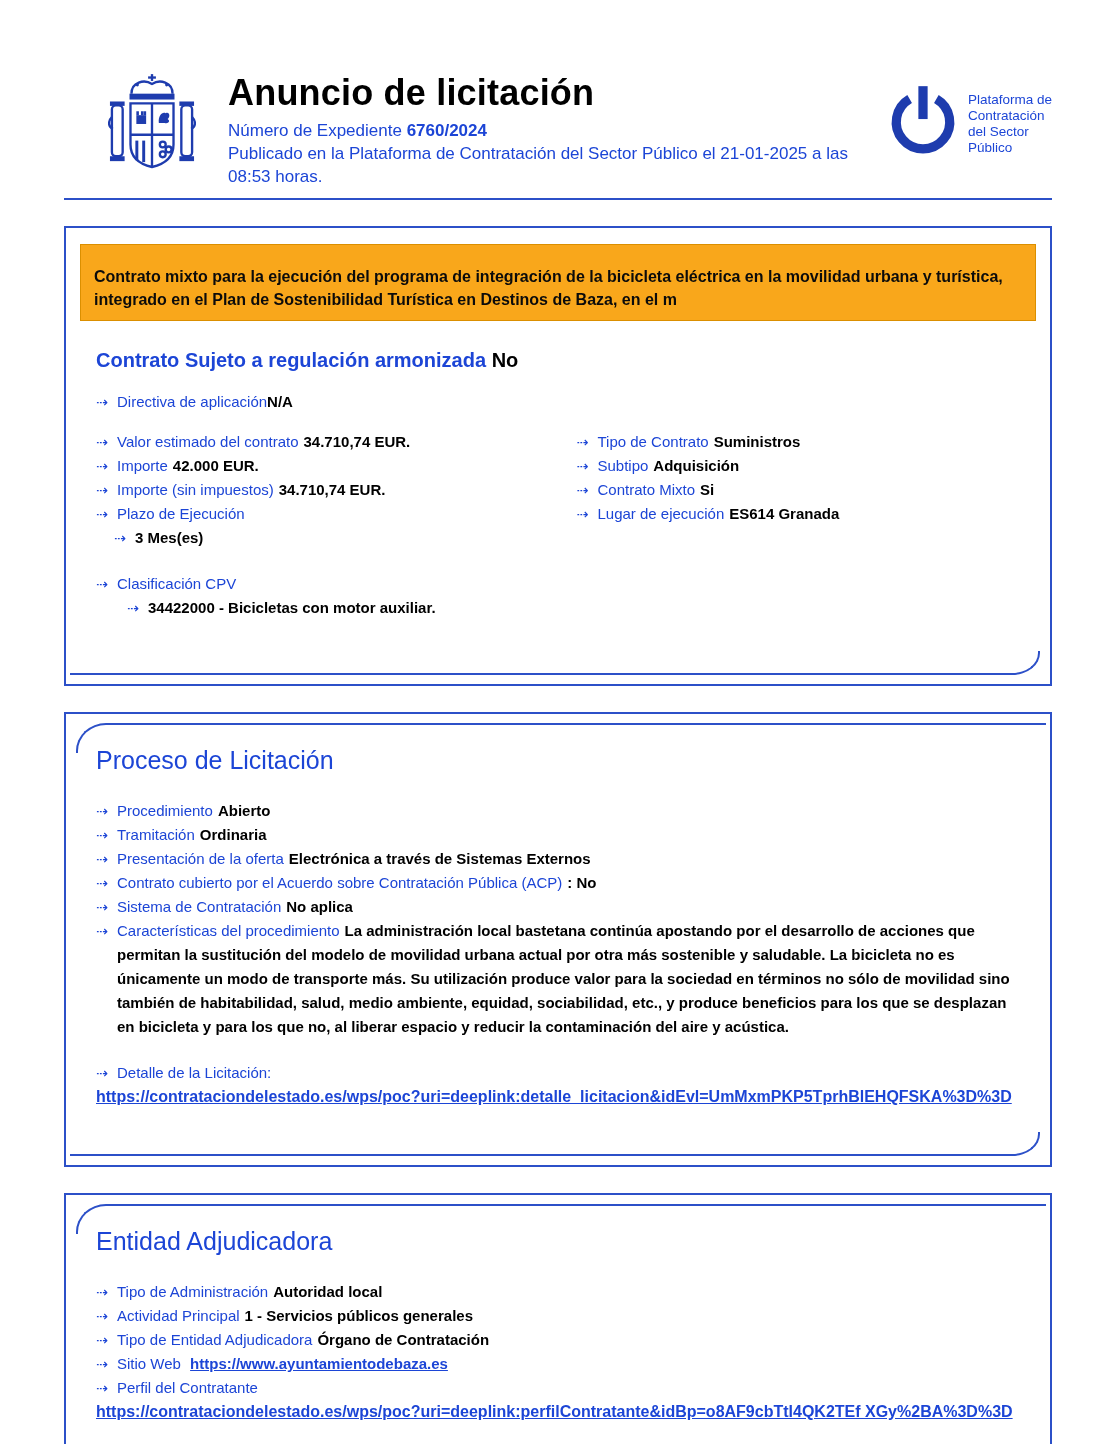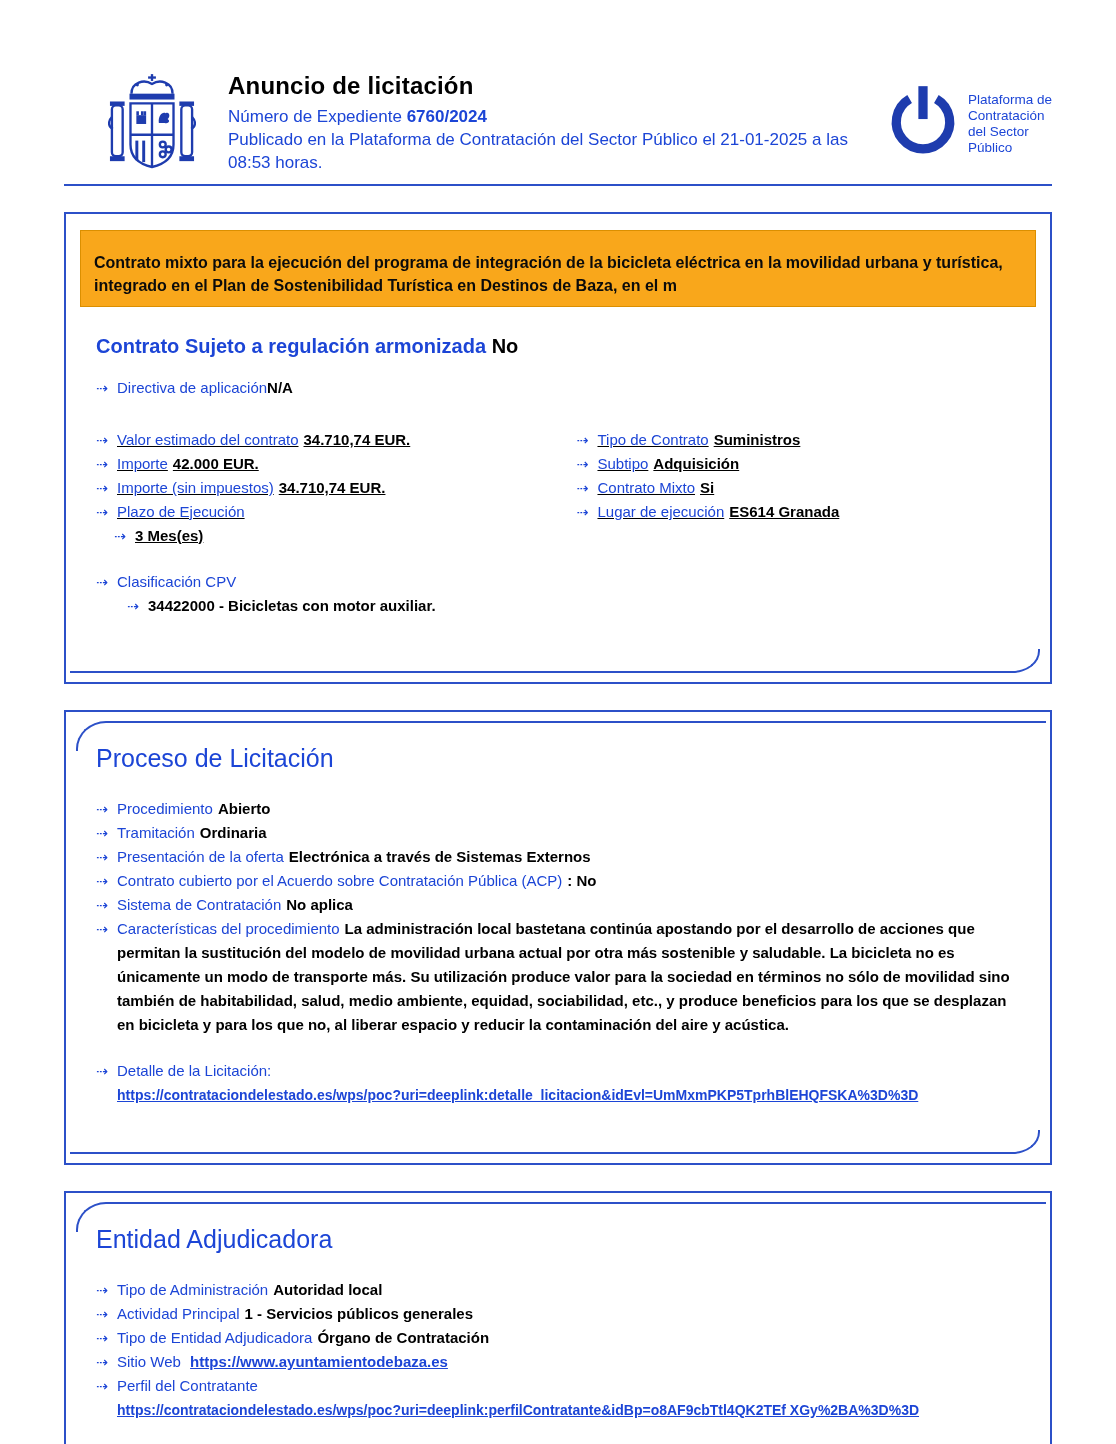--- a/index.html
+++ b/index.html
@@ -10,21 +10,21 @@
     background: #ffffff;
     font-family: "Liberation Sans", sans-serif;
     color: #000;
   }
   .page { padding: 72px 64px 0; }
 
   
   .header { display: flex; align-items: flex-start; }
   .emblem { width: 88px; height: 102px; margin-left: 44px; flex: 0 0 auto; }
   .title-block { margin-left: 32px; width: 655px; }
-  .title-block h1 { font-size: 24px; font-weight: bold; color: #000; margin-bottom: 5px; letter-spacing: .2px; }
+  .title-block h1 { font-size: 36px; font-weight: bold; color: #000; margin-bottom: 5px; letter-spacing: .2px; }
   .hdr-line { font-size: 17px; line-height: 23px; color: #1C45D6; }
   .hdr-line b { color: #1C45D6; }
   .platform { margin-left: auto; display: flex; align-items: flex-start; padding-top: 8px; }
   .power-icon { width: 74px; height: 74px; flex: 0 0 auto; }
   .platform-text { font-size: 13.5px; line-height: 16px; color: #1C45D6; margin-left: 8px; padding-top: 12px; }
   .hr-blue { border: 0; border-top: 2px solid #2C50C8; margin-top: 10px; }
 
   
   .box { position: relative; border: 2px solid #2C50C8; margin-top: 26px; padding: 14px 30px 30px; }
   .hook-top { position: absolute; top: 9px; left: 10px; right: 4px; height: 30px;
@@ -46,26 +46,26 @@
   .arrow { font-family: "DejaVu Sans", sans-serif; color: #1C45D6; display: inline-block;
     width: 21px; margin-left: -21px; font-size: 14px; }
   .lbl { color: #1C45D6; }
   .val { color: #000; font-weight: bold; margin-left: 5px; }
   .val.nospace { margin-left: 0; }
   .sub1 { margin-left: 18px; }
   .sub2 { margin-left: 31px; }
   .mt18 { margin-top: 18px; }
   .mt22 { margin-top: 22px; }
 
-  .cols { display: flex; margin-top: 28px; text-decoration: underline; }
+  .cols { display: flex; margin-top: 16px; }
   .col-l { flex: 0 0 52%; }
   .col-r { flex: 1; }
 
   a.doc-link, .doc-link { color: #1C45D6; font-weight: bold; text-decoration: underline; cursor: pointer; }
-  .url-line { font-size: 14px; line-height: 24px; margin-left: 21px; word-break: break-all; }
+  .url-line { font-size: 16px; line-height: 24px; word-break: break-all; }
 
   .cols3 { display: flex; }
   .c3-l { flex: 0 0 54%; }
   .c3-r { flex: 1; }
   .box-entidad { padding-bottom: 44px; }
 </style>
 </head>
 <body>
 
 <div class="page">

